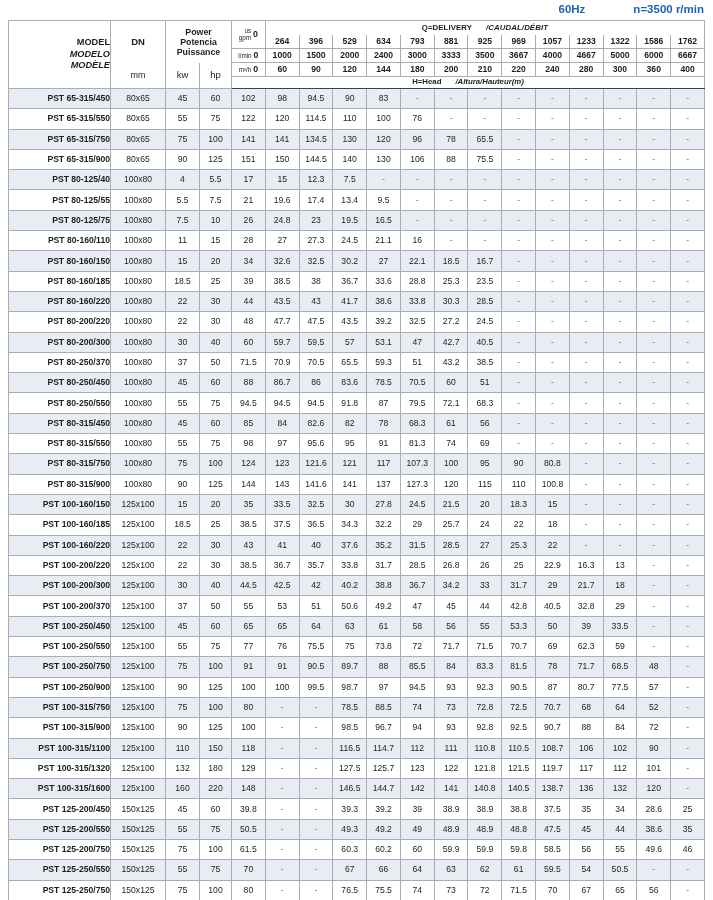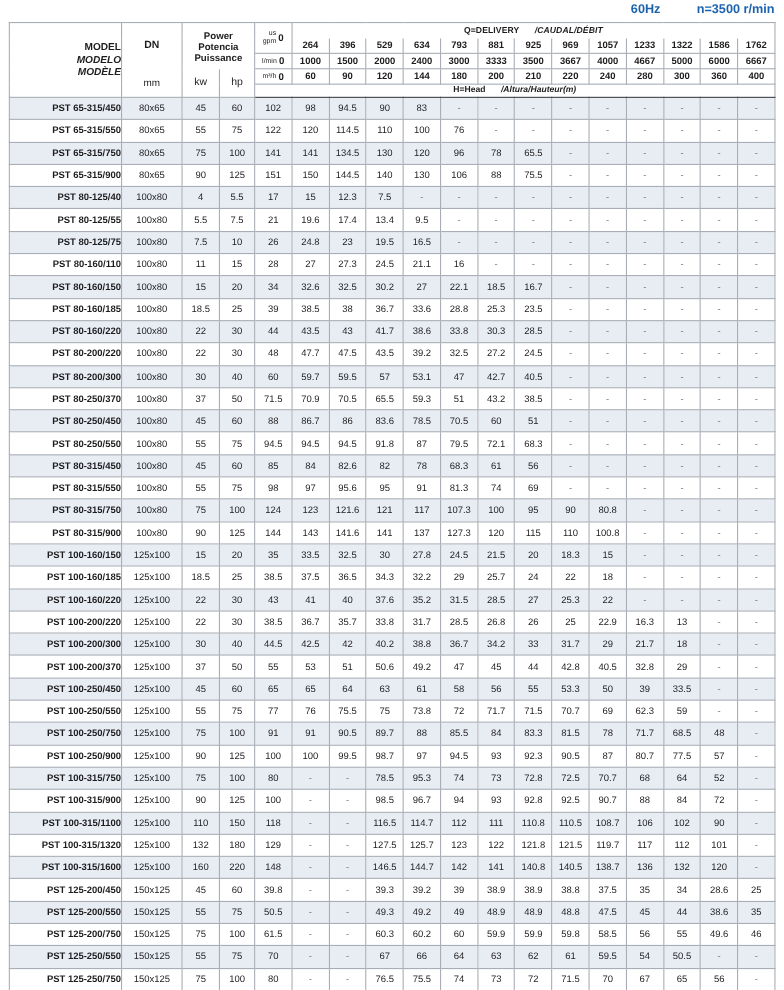--- a/index.html
+++ b/index.html
@@ -2,21 +2,21 @@
 <html><head>
 <meta charset="utf-8">
 <style>
   html,body{margin:0;padding:0;}
   body{
     width:713px;height:900px;position:relative;background:#ffffff;
     font-family:"Liberation Sans",sans-serif;color:#1d1d1f;
     -webkit-font-smoothing:antialiased;
   }
   .topbar{
-    position:absolute;top:3px;right:9px;display:flex;gap:33px;
+    position:absolute;top:3px;right:9px;display:flex;gap:48px;
     color:#1c63ae;font-weight:bold;font-size:11.5px;
   }
   table.perf{
     position:absolute;left:8px;top:20px;width:697px;
     border-collapse:collapse;table-layout:fixed;
     border:1.6px solid #3c4046;
   }
   td,th{
     border:1px solid #a9aeb6;padding:0;text-align:center;
     font-size:8.6px;font-weight:normal;line-height:1.05;
@@ -754,21 +754,21 @@
       </tr>
       <tr class="sh">
         <td class="model">PST 100-315/750</td>
         <td>125x100</td>
         <td>75</td>
         <td>100</td>
         <td>80</td>
         <td class="dash">-</td>
         <td class="dash">-</td>
         <td>78.5</td>
-        <td>95.3</td>
+        <td>88.5</td>
         <td>74</td>
         <td>73</td>
         <td>72.8</td>
         <td>72.5</td>
         <td>70.7</td>
         <td>68</td>
         <td>64</td>
         <td>52</td>
         <td class="dash">-</td>
       </tr>

